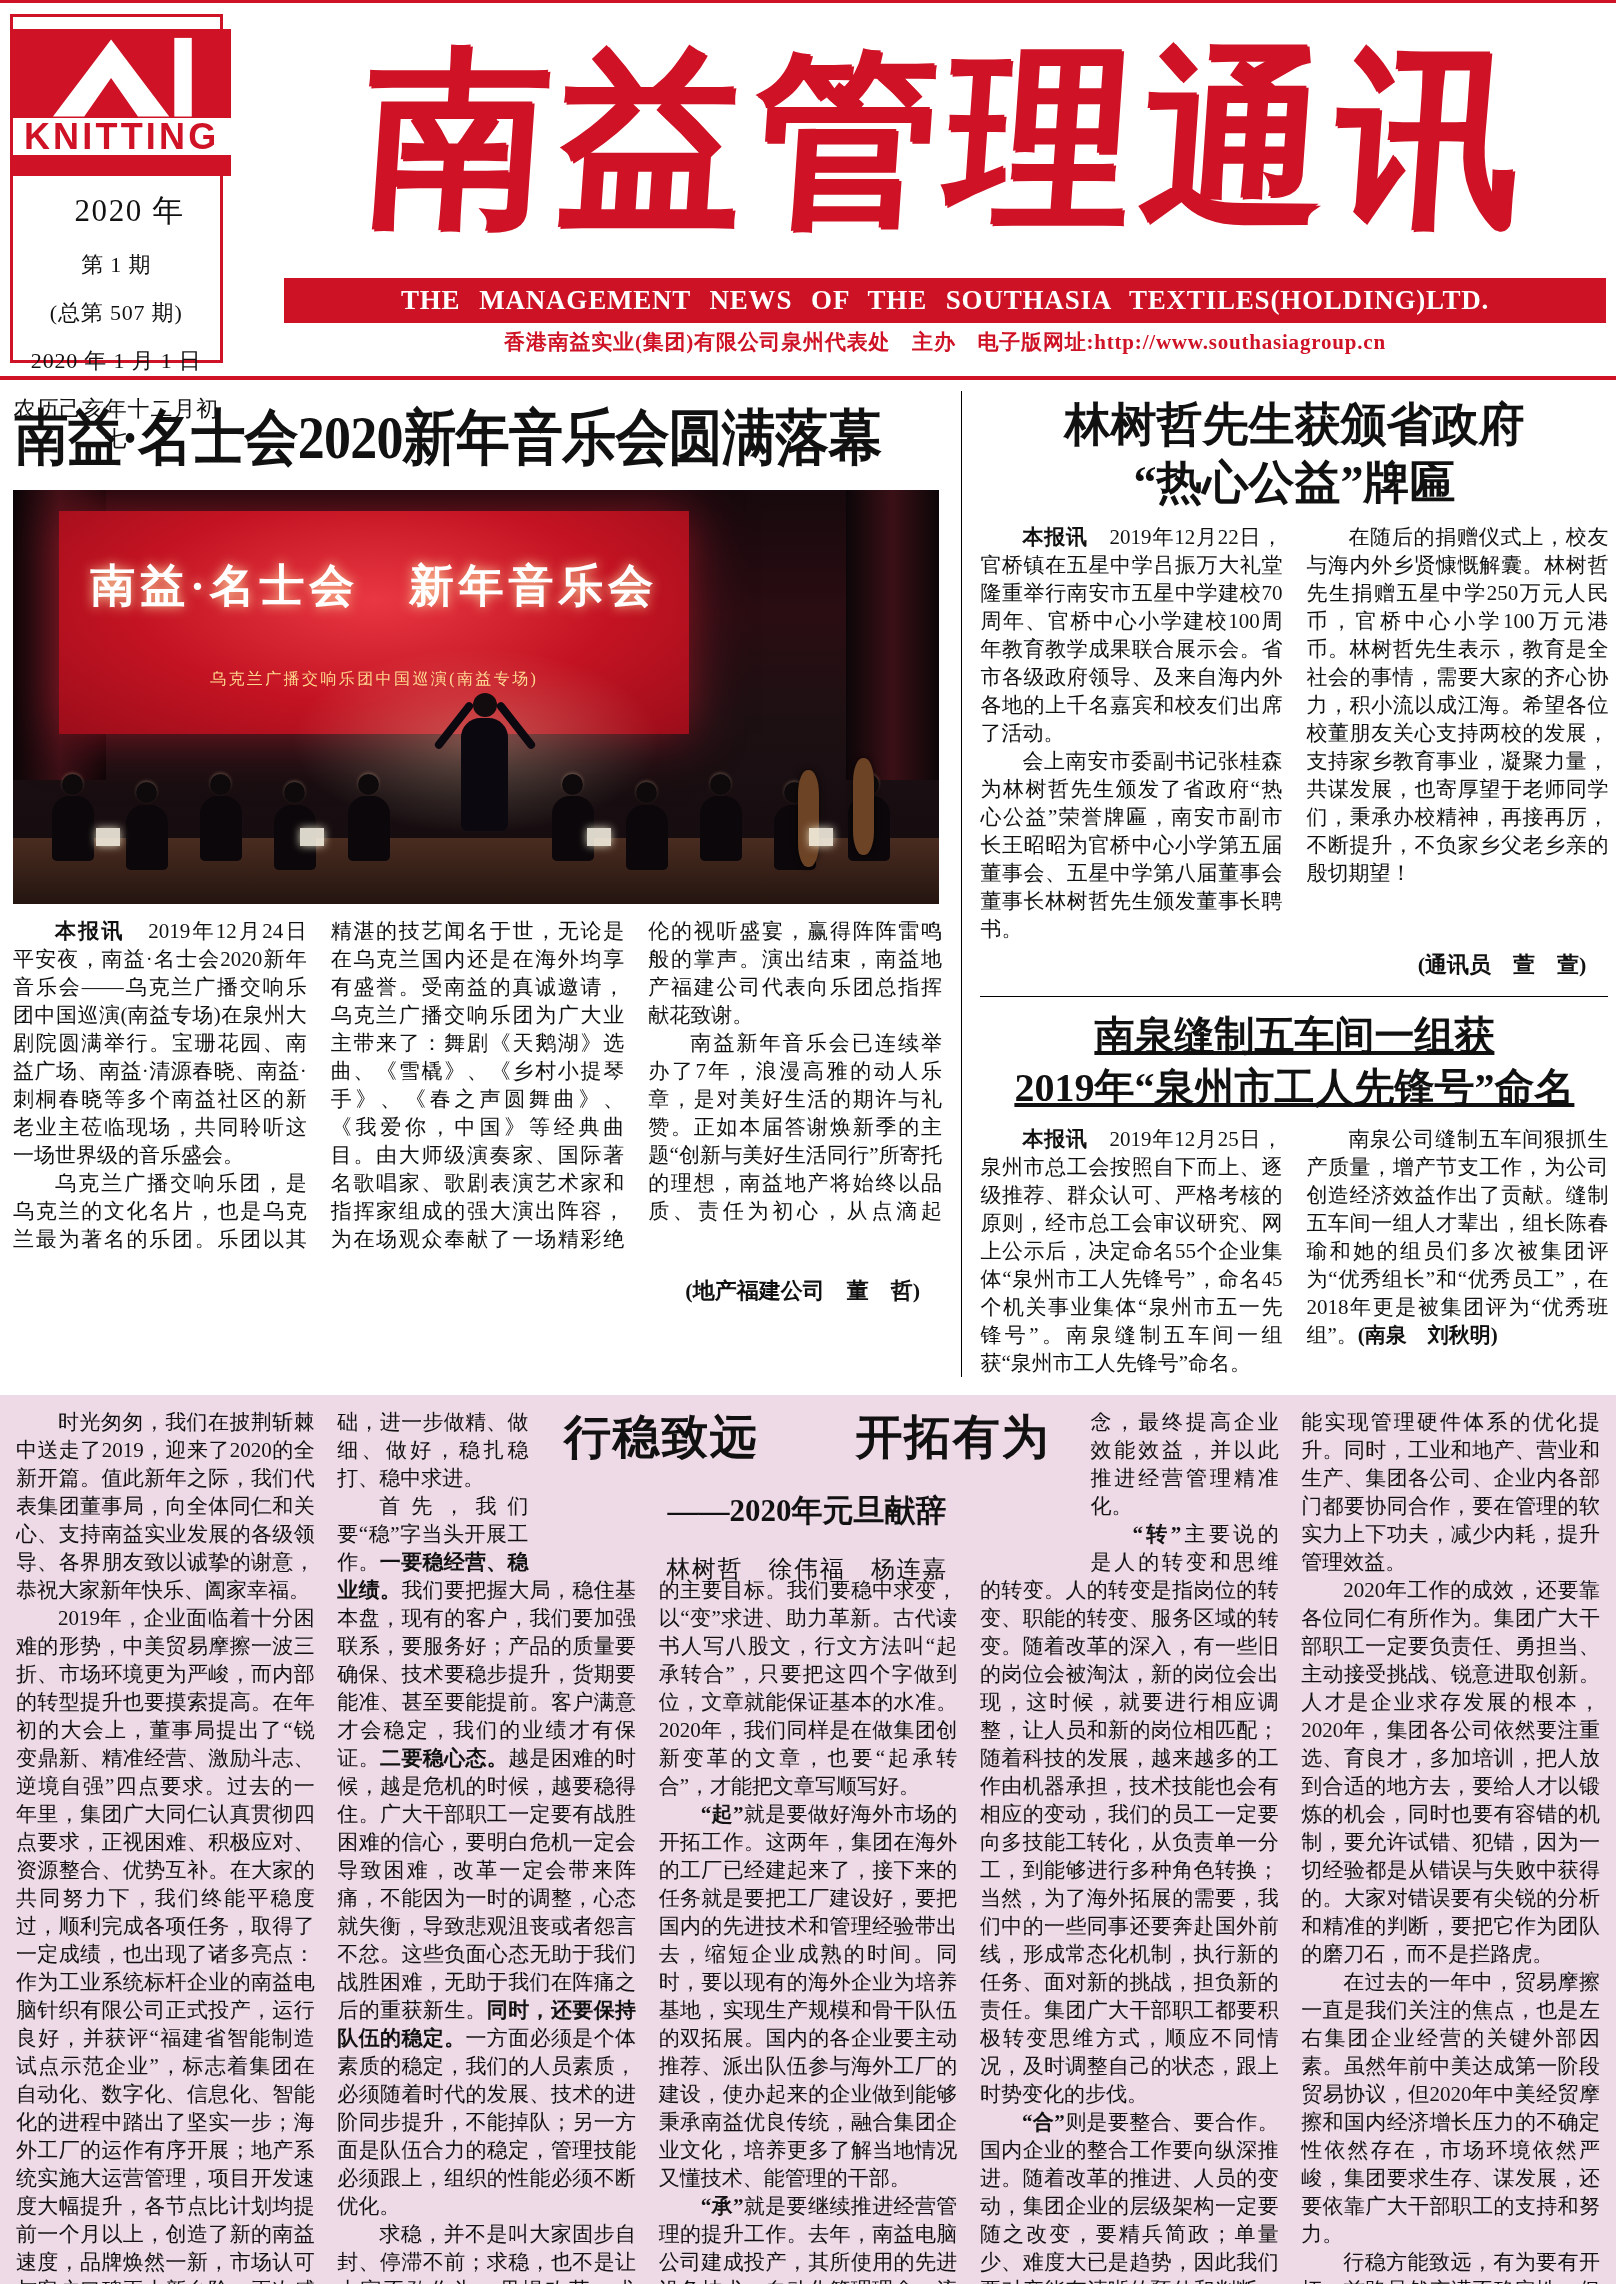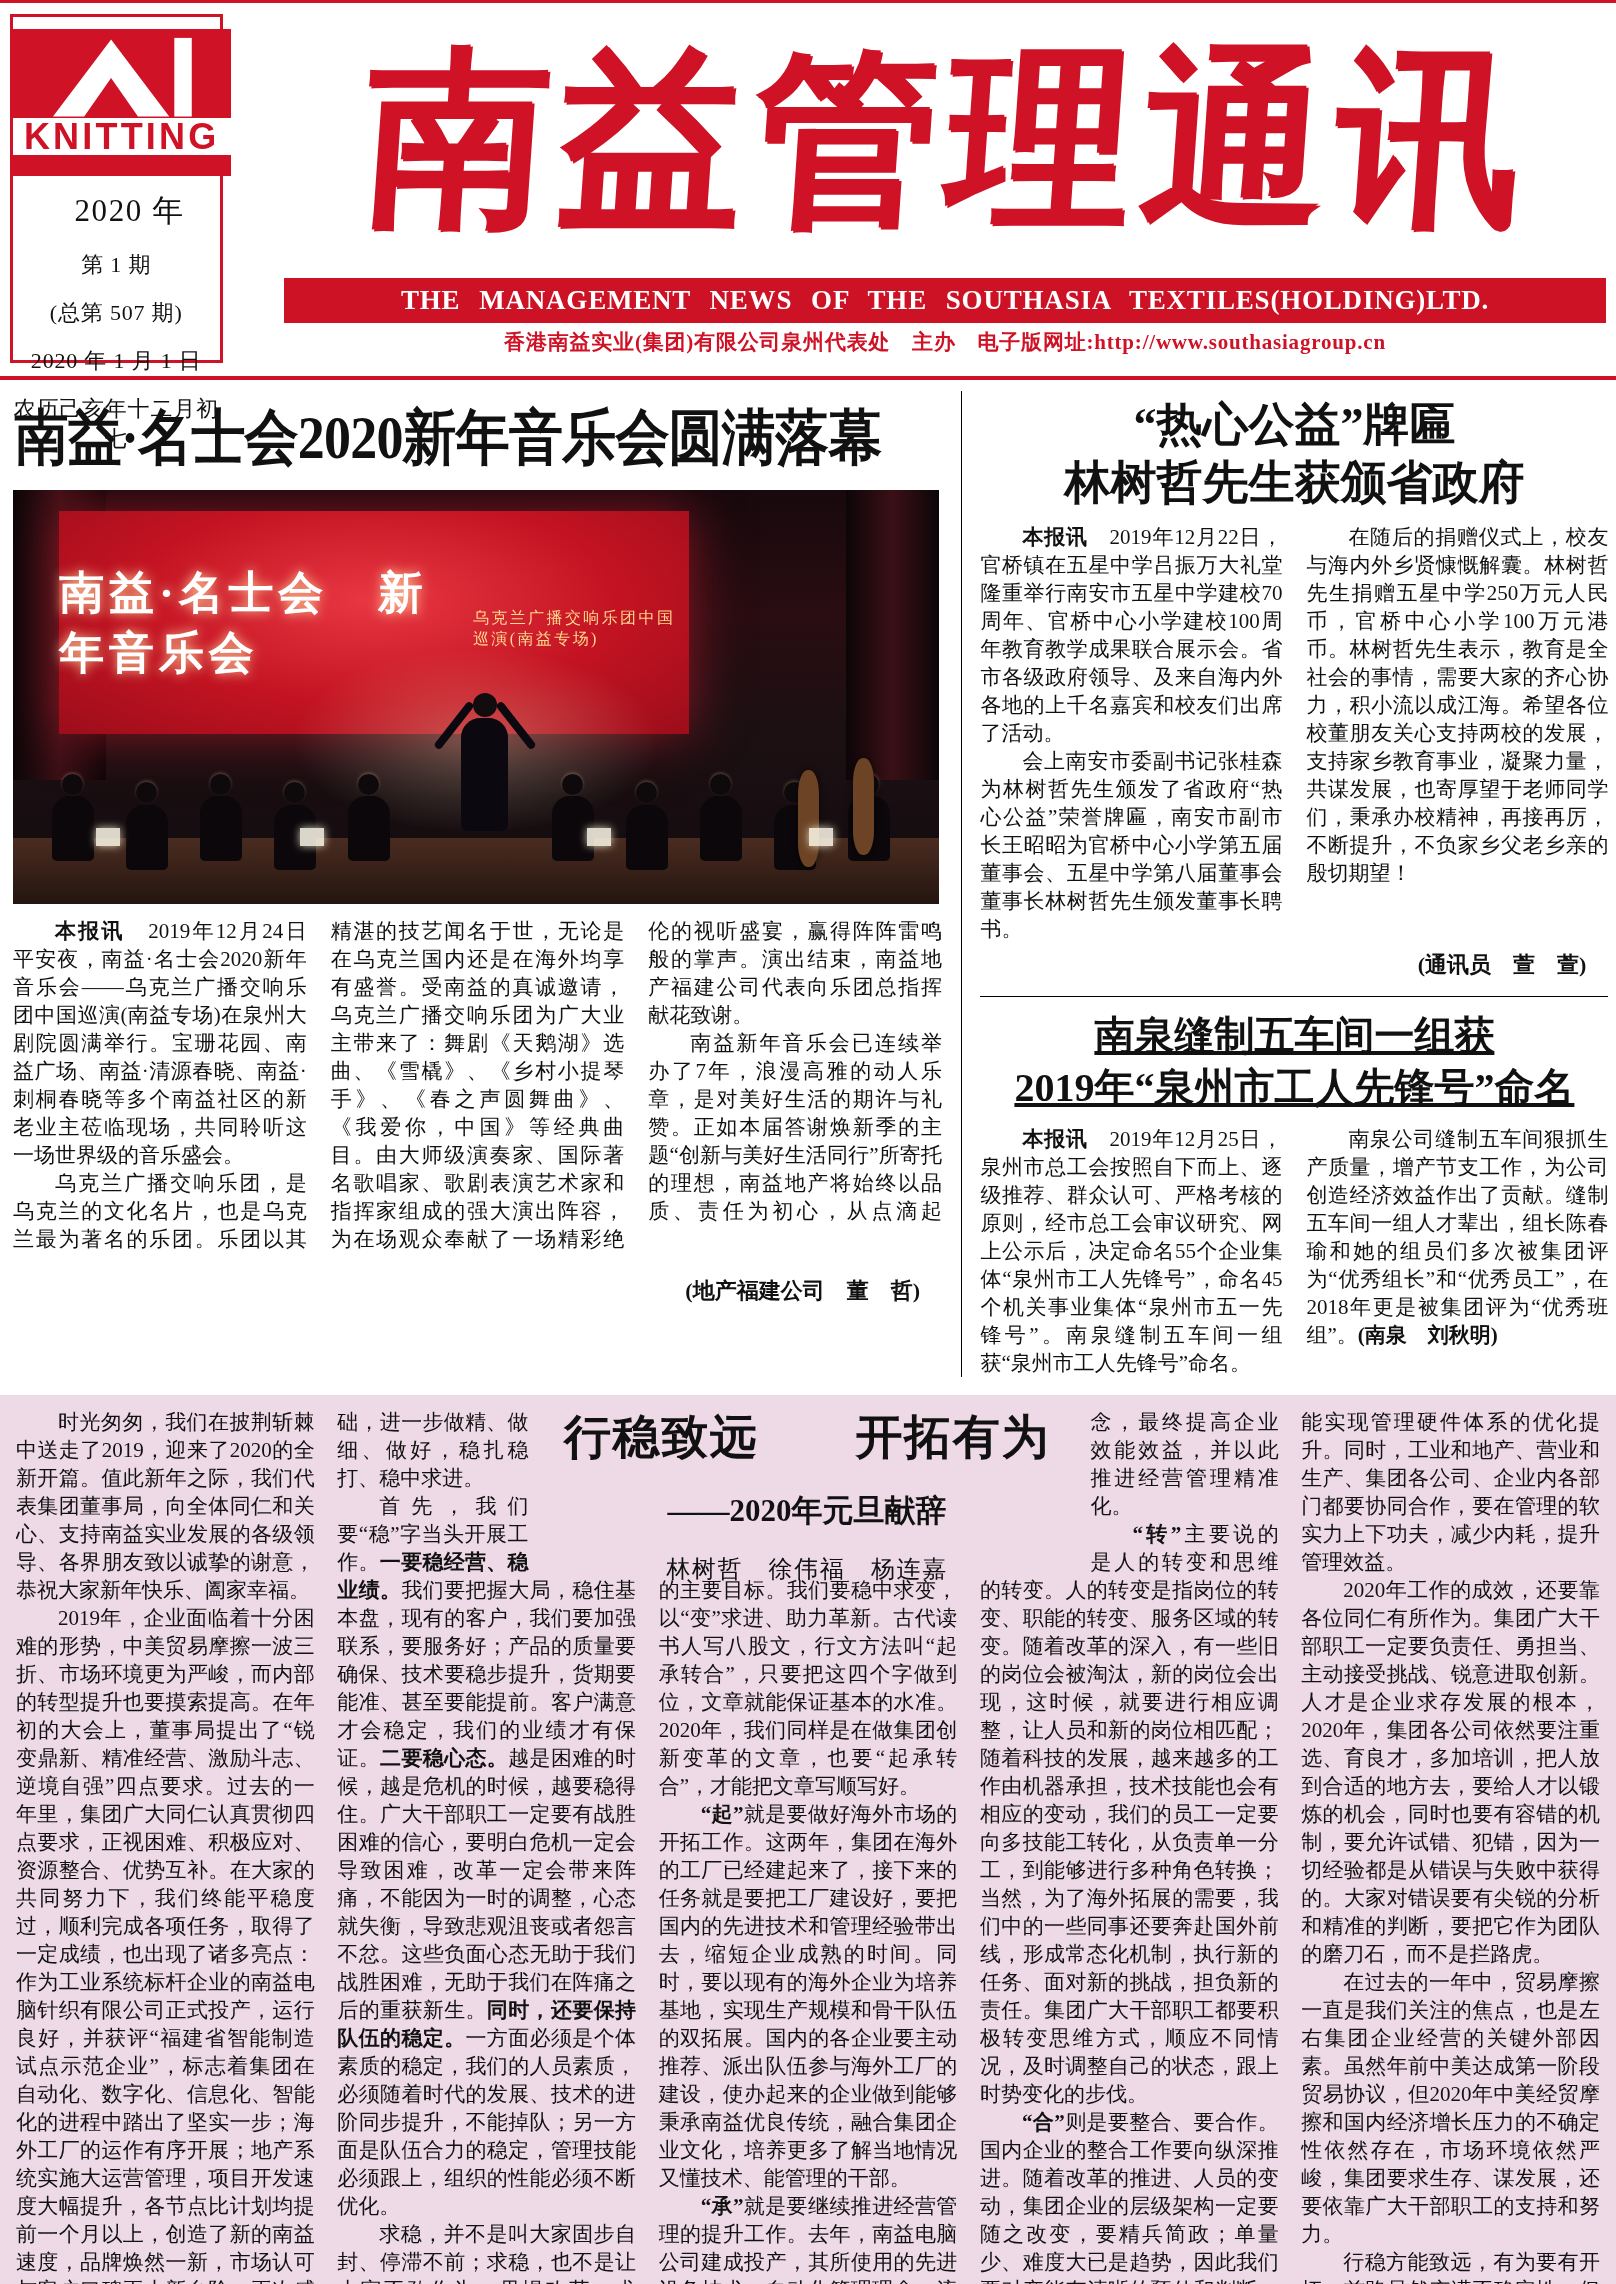--- a/index.html
+++ b/index.html
@@ -20,21 +20,21 @@
   .eng-band{position:absolute;left:284px;top:275px;width:1322px;height:45px;background:#cd1226;color:#fff;display:flex;align-items:center;justify-content:center;box-sizing:border-box;}
   .eng-band span{font-weight:bold;font-size:27px;word-spacing:11.3px;letter-spacing:0.8px;white-space:nowrap;}
   .pub-line{position:absolute;left:284px;top:325px;width:1322px;text-align:center;color:#cf1225;font-weight:bold;font-size:21px;letter-spacing:0.8px;white-space:nowrap;}
 
   
   .content{display:grid;grid-template-columns:929px 647px;column-gap:19.4px;padding:11.3px 13px 8px 13px;}
   .right-col{border-left:1.6px solid #000;padding-left:18px;}
 
   .headline-1{font-size:54px;font-weight:bold;letter-spacing:-0.8px;white-space:nowrap;transform:scaleY(1.12);transform-origin:top left;margin:6.5px 0 1.6px 1.6px;}
   .photo{position:relative;width:926px;height:414px;margin-top:19.4px;background:linear-gradient(180deg,#17090d 0%,#2a0d12 30%,#1d1013 55%,#120b0e 100%);overflow:hidden;}
-  .screen{position:absolute;left:5%;top:5%;width:68%;height:54%;background:radial-gradient(ellipse at 50% 40%,#e93843 0%,#c31322 55%,#9c0d1a 100%);box-shadow:0 0 48px rgba(220,30,50,.55);display:flex;flex-direction:row;align-items:center;justify-content:center;gap:40px;}
+  .screen{position:absolute;left:5%;top:5%;width:68%;height:54%;background:radial-gradient(ellipse at 50% 40%,#e93843 0%,#c31322 55%,#9c0d1a 100%);box-shadow:0 0 48px rgba(220,30,50,.55);display:flex;flex-direction:column;align-items:center;justify-content:center;gap:40px;}
   .screen-main{color:#fff;font-weight:bold;font-size:45px;letter-spacing:4.8px;text-shadow:0 0 11.3px #ffd9a0;}
   .screen-sub{color:#ffd98e;font-size:16px;margin-top:13px;letter-spacing:2.4px;}
   .curtain{position:absolute;top:0;width:10%;height:70%;background:linear-gradient(90deg,#0c0608,#3a1016 50%,#0c0608);}
   .spotlight{position:absolute;left:30%;top:38%;width:40%;height:45%;background:radial-gradient(ellipse,rgba(255,230,190,.30) 0%,rgba(255,230,190,0) 70%);}
   .stage{position:absolute;bottom:0;width:100%;height:16%;background:linear-gradient(180deg,#4a2c20,#241510);}
   .musician{position:absolute;bottom:10%;width:45px;height:89px;}
   .musician .head{width:21px;height:21px;border-radius:50%;background:#0e0a0c;margin:0 auto;box-shadow:0 -1.6px 3.2px rgba(255,220,180,.25);}
   .musician .torso{width:42px;height:65px;border-radius:18px 18px 4.8px 4.8px;background:#0b070a;margin:1.6px auto 0;}
   .conductor{position:absolute;left:47%;bottom:12%;width:73px;height:162px;}
   .conductor .head{width:24px;height:24px;border-radius:50%;background:#120c0e;margin:0 auto;}
@@ -171,22 +171,22 @@
           <p><span class="b">本报讯　</span><span>2019年12月24日平安夜，南益·名士会2020新年音乐会——乌克兰广播交响乐团中国巡演(南益专场)在泉州大剧院圆满举行。宝珊花园、南益广场、南益·清源春晓、南益·刺桐春晓等多个南益社区的新老业主莅临现场，共同聆听这一场世界级的音乐盛会。</span></p>
           <p><span>乌克兰广播交响乐团，是乌克兰的文化名片，也是乌克兰最为著名的乐团。乐团以其精湛的技艺闻名于世，无论是在乌克兰国内还是在海外均享有盛誉。受南益的真诚邀请，乌克兰广播交响乐团为广大业主带来了：舞剧《天鹅湖》选曲、《雪橇》、《乡村小提琴手》、《春之声圆舞曲》、《我爱你，中国》等经典曲目。由大师级演奏家、国际著名歌唱家、歌剧表演艺术家和指挥家组成的强大演出阵容，为在场观众奉献了一场精彩绝伦的视听盛宴，赢得阵阵雷鸣般的掌声。演出结束，南益地产福建公司代表向乐团总指挥献花致谢。</span></p>
           <p><span>南益新年音乐会已连续举办了7年，浪漫高雅的动人乐章，是对美好生活的期许与礼赞。正如本届答谢焕新季的主题“创新与美好生活同行”所寄托的理想，南益地产将始终以品质、责任为初心，从点滴起步，不断创新，让生活更美好。</span></p>
         </div>
       <div class="byline">(地产福建公司　董　哲)</div>
     </div>
 
     <div class="right-col">
       <div>
         <div class="headline-2">
+          <div>林树哲先生获颁省政府</div>
           <div>“热心公益”牌匾</div>
-          <div>林树哲先生获颁省政府</div>
         </div>
         <div class="two-col rich">
             <p><span class="b">本报讯　</span><span>2019年12月22日，官桥镇在五星中学吕振万大礼堂隆重举行南安市五星中学建校70周年、官桥中心小学建校100周年教育教学成果联合展示会。省市各级政府领导、及来自海内外各地的上千名嘉宾和校友们出席了活动。</span></p>
             <p><span>会上南安市委副书记张桂森为林树哲先生颁发了省政府“热心公益”荣誉牌匾，南安市副市长王昭昭为官桥中心小学第五届董事会、五星中学第八届董事会董事长林树哲先生颁发董事长聘书。</span></p>
             <p><span>在随后的捐赠仪式上，校友与海内外乡贤慷慨解囊。林树哲先生捐赠五星中学250万元人民币，官桥中心小学100万元港币。林树哲先生表示，教育是全社会的事情，需要大家的齐心协力，积小流以成江海。希望各位校董朋友关心支持两校的发展，支持家乡教育事业，凝聚力量，共谋发展，也寄厚望于老师同学们，秉承办校精神，再接再厉，不断提升，不负家乡父老乡亲的殷切期望！</span></p>
           </div>
         <div class="byline">(通讯员　萱　萱)</div>
       </div>
 
       <div class="sep"></div>

